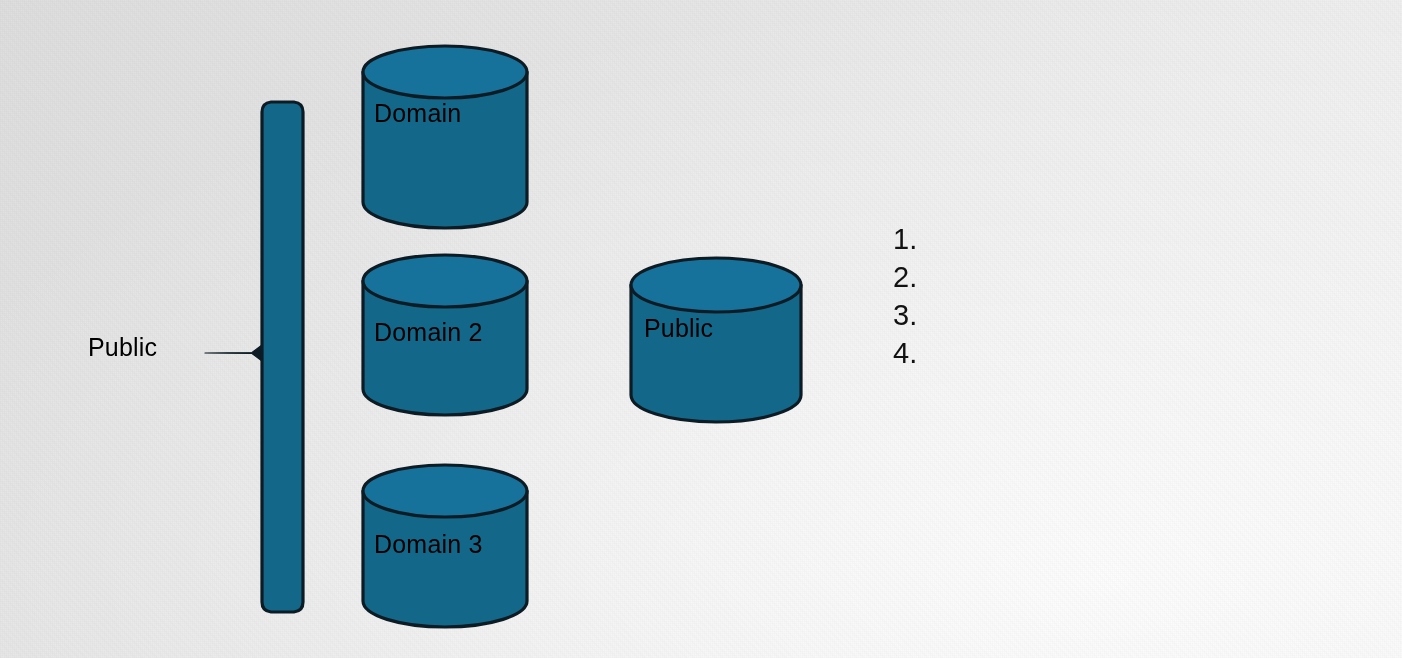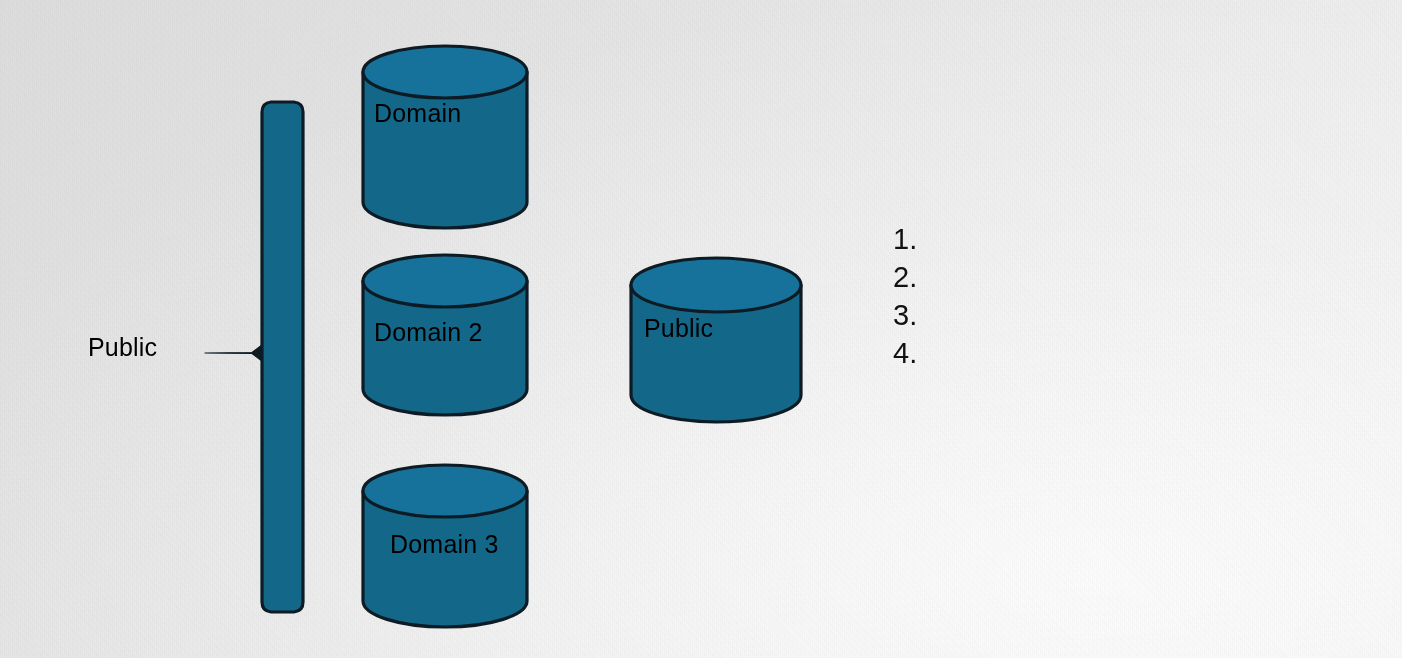--- a/index.html
+++ b/index.html
@@ -59,21 +59,21 @@
   .cyl-label {
     position: absolute;
     font-size: 25px;
     color: #000000;
     letter-spacing: 0.2px;
     white-space: nowrap;
   }
 
   #label-domain-1 { left: 374px; top: 99px; text-align: right; }
   #label-domain-2 { left: 374px; top: 318px; }
-  #label-domain-3 { left: 374px; top: 530px; margin-left: 16px; }
+  #label-domain-3 { left: 374px; top: 530px; }
   #label-public   { left: 644px; top: 314px; }
 
   .bullet-list {
     position: absolute;
     left: 893px;
     top: 220px;
     width: 490px;
   }
 
   .bullet-row {

